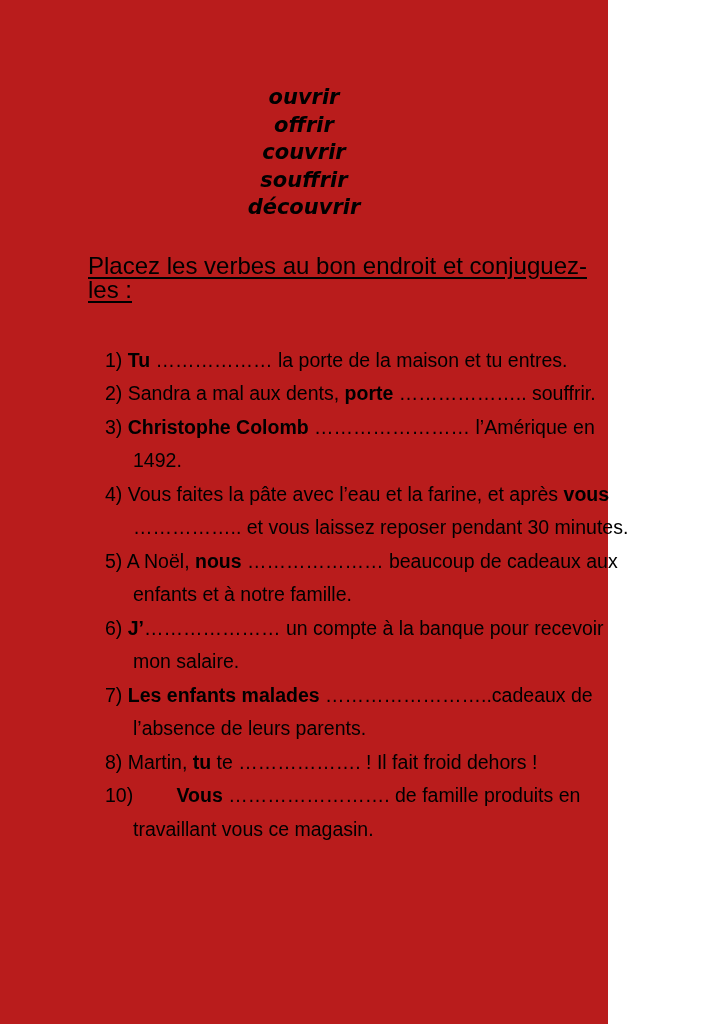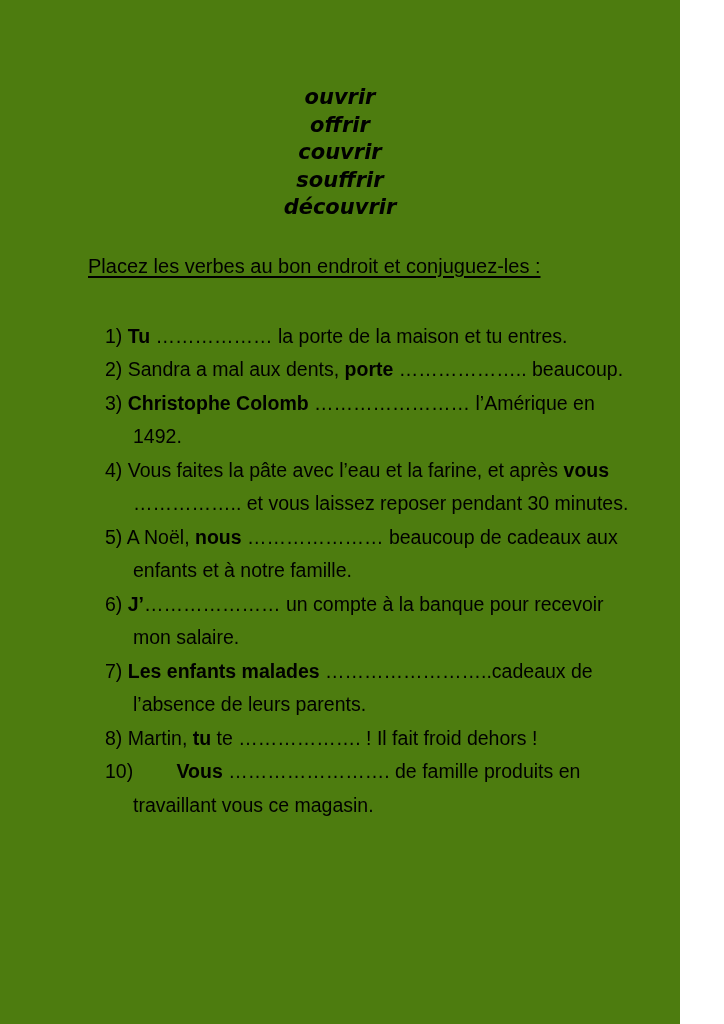--- a/index.html
+++ b/index.html
@@ -4,39 +4,39 @@
 <style>
   html, body { margin: 0; padding: 0; }
   body {
     width: 724px; height: 1024px;
     background: #ffffff;
     font-family: "Liberation Sans", sans-serif;
     color: #000000;
     overflow: hidden;
   }
   .page {
-    width: 680px; height: 1024px;
-    background: #4d7c0f;
+    width: 608px; height: 1024px;
+    background: #b91c1c;
     box-sizing: border-box;
     position: relative;
   }
   .verb-list {
     padding-top: 84px;
     text-align: center;
     font-family: "DejaVu Sans", sans-serif;
     font-style: italic;
     font-weight: 700;
     font-size: 21px;
     line-height: 27.5px;
   }
   .verb-line { white-space: nowrap; }
   .instruction {
     margin-top: 32px;
     margin-left: 88px;
-    font-size: 20px;
+    font-size: 24px;
     line-height: 24px;
     text-decoration: underline;
     text-underline-offset: 3px;
   }
   .exercise {
     margin-top: 42px;
     margin-left: 105px;
     font-size: 19.5px;
     line-height: 33.5px;
   }
@@ -58,21 +58,21 @@
       <div class="verb-line">découvrir</div>
     </div>
 
   <div class="instruction">Placez les verbes au bon endroit et conjuguez-les :</div>
 
   <div class="exercise">
       <div class="item">
         <div class="line"><span>1) </span><span class="b">Tu</span><span> ……………… la porte de la maison et tu entres.</span></div>
       </div>
       <div class="item">
-        <div class="line"><span>2) Sandra a mal aux dents, </span><span class="b">porte</span><span> ……………….. beaucoup.</span></div>
+        <div class="line"><span>2) Sandra a mal aux dents, </span><span class="b">porte</span><span> ……………….. souffrir.</span></div>
       </div>
       <div class="item">
         <div class="line"><span>3) </span><span class="b">Christophe Colomb</span><span> …………………… l’Amérique en</span></div>
         <div class="line cont"><span>1492.</span></div>
       </div>
       <div class="item">
         <div class="line"><span>4) Vous faites la pâte avec l’eau et la farine, et après </span><span class="b">vous</span></div>
         <div class="line cont"><span>…………….. et vous laissez reposer pendant 30 minutes.</span></div>
       </div>
       <div class="item">

